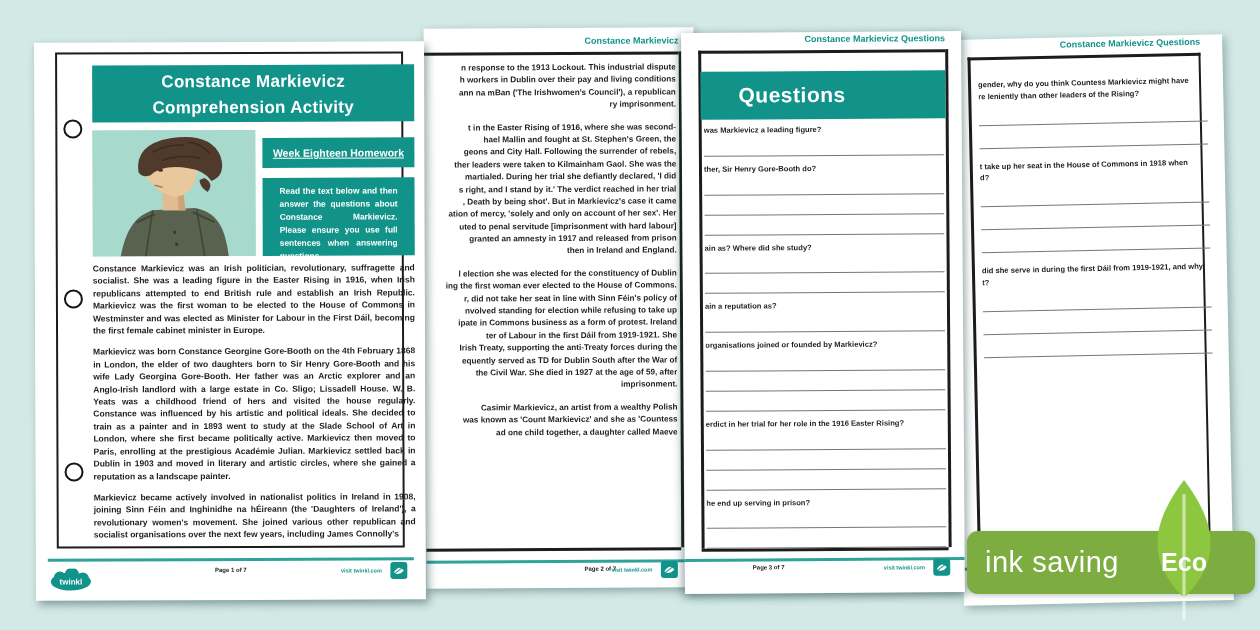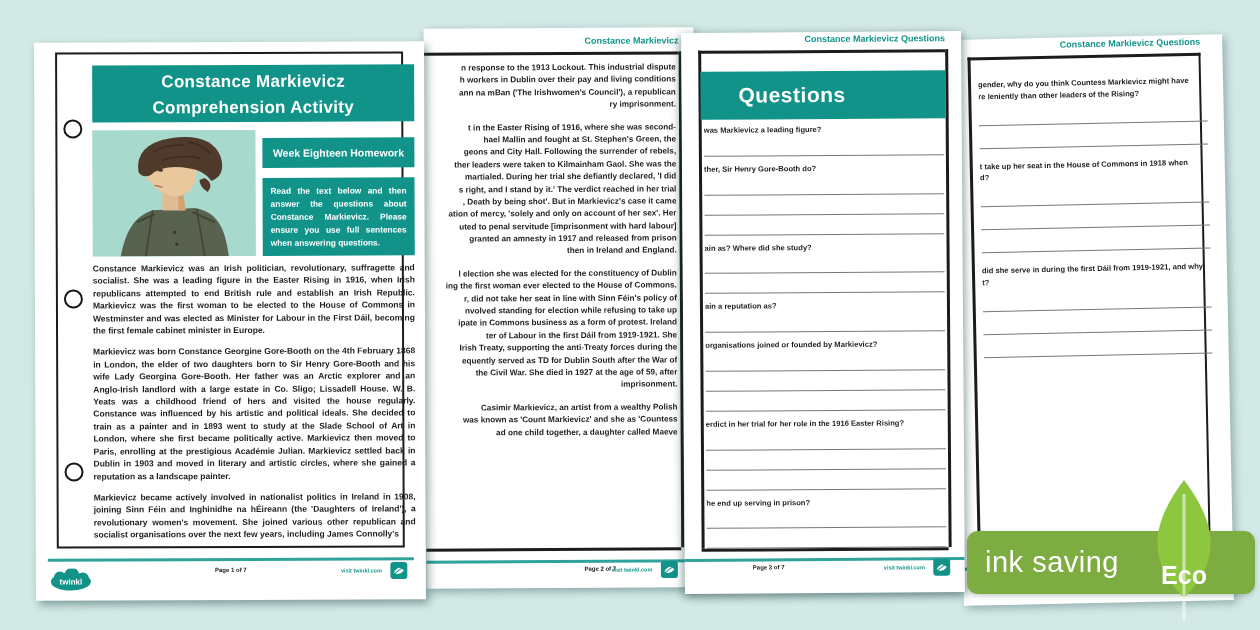--- a/index.html
+++ b/index.html
@@ -16,23 +16,23 @@
 
   
   #page1{left:35px;top:42px;width:390px;height:558px;z-index:5;
          transform:rotate(-0.2deg);box-shadow:3px 4px 9px rgba(20,60,60,.45);}
   #page1 .frame{position:absolute;left:21px;right:21px;top:10px;bottom:52px;border:2.5px solid var(--frame);}
   .hole{position:absolute;left:29px;width:15px;height:15px;border:2.6px solid #161616;border-radius:50%;background:#fff;}
   .title-banner{position:absolute;left:58px;top:23px;width:322px;height:57px;background:var(--teal);
     color:#fff;text-align:center;font-weight:bold;font-size:17px;line-height:26px;padding-top:4px;box-sizing:border-box;letter-spacing:.3px;}
   .portrait{position:absolute;left:58px;top:88px;width:163px;height:126px;background:var(--portrait-bg);}
   .week-box{position:absolute;left:228px;top:96px;width:152px;height:30px;background:var(--teal);
-    color:#fff;font-weight:bold;font-size:10.5px;text-align:center;line-height:30px;}
+    color:#fff;font-weight:bold;font-size:10.5px;text-align:center;line-height:30px;text-decoration:underline;}
   .instr-box{position:absolute;left:228px;top:136px;width:152px;height:78px;background:var(--teal);
-    color:#fff;font-weight:bold;font-size:8.4px;line-height:1.55;padding:7px 8px;box-sizing:border-box;text-align:justify;}
+    color:#fff;font-weight:bold;font-size:8.4px;line-height:1.55;padding:7px 17px;box-sizing:border-box;text-align:justify;}
   .body-text{position:absolute;left:58px;top:220px;width:322px;color:var(--text);}
   .body-text p{margin:0 0 9px 0;font-size:8.5px;line-height:1.46;font-weight:600;text-align:justify;}
 
   
   #page2{left:425px;top:28px;width:270px;height:560px;z-index:2;
          transform:rotate(-0.3deg);box-shadow:2px 3px 8px rgba(20,60,60,.4);}
   #page3{left:683px;top:32px;width:280px;height:561px;z-index:4;transform:rotate(-0.4deg);
          box-shadow:-3px 3px 8px rgba(20,60,60,.35),3px 3px 8px rgba(20,60,60,.35);}
   #page4{left:958px;top:37px;width:270px;height:566px;z-index:3;
          transform:rotate(-1.2deg);box-shadow:3px 3px 8px rgba(20,60,60,.35);}
@@ -63,21 +63,21 @@
   .visit{position:absolute;font-size:5.5px;font-weight:bold;color:var(--teal);white-space:nowrap;}
   .stamp{position:absolute;width:18px;height:18px;}
 
   
   #eco-badge{position:absolute;left:967px;top:531px;width:288px;height:63px;background:var(--eco-badge-green);
     border-radius:11px;z-index:10;box-shadow:0 2px 5px rgba(20,60,40,.25);}
   #eco-badge .ink-label{position:absolute;left:18px;top:0;height:63px;line-height:63px;color:#fff;
     font-size:29px;letter-spacing:.5px;}
   #eco-leaf{position:absolute;left:1138px;top:476px;width:92px;height:148px;z-index:11;}
   #eco-leaf .eco-label{position:absolute;left:0;right:0;top:72px;text-align:center;color:#fff;
-    font-weight:bold;font-size:25px;margin-top:13px;}
+    font-weight:bold;font-size:25px;}
 </style>
 </head>
 <body>
 
 <div id="canvas">
 
   <div id="page1" class="page">
     <div class="frame"></div>
     <div class="hole" style="top:77px"></div>
     <div class="hole" style="top:247px"></div>

